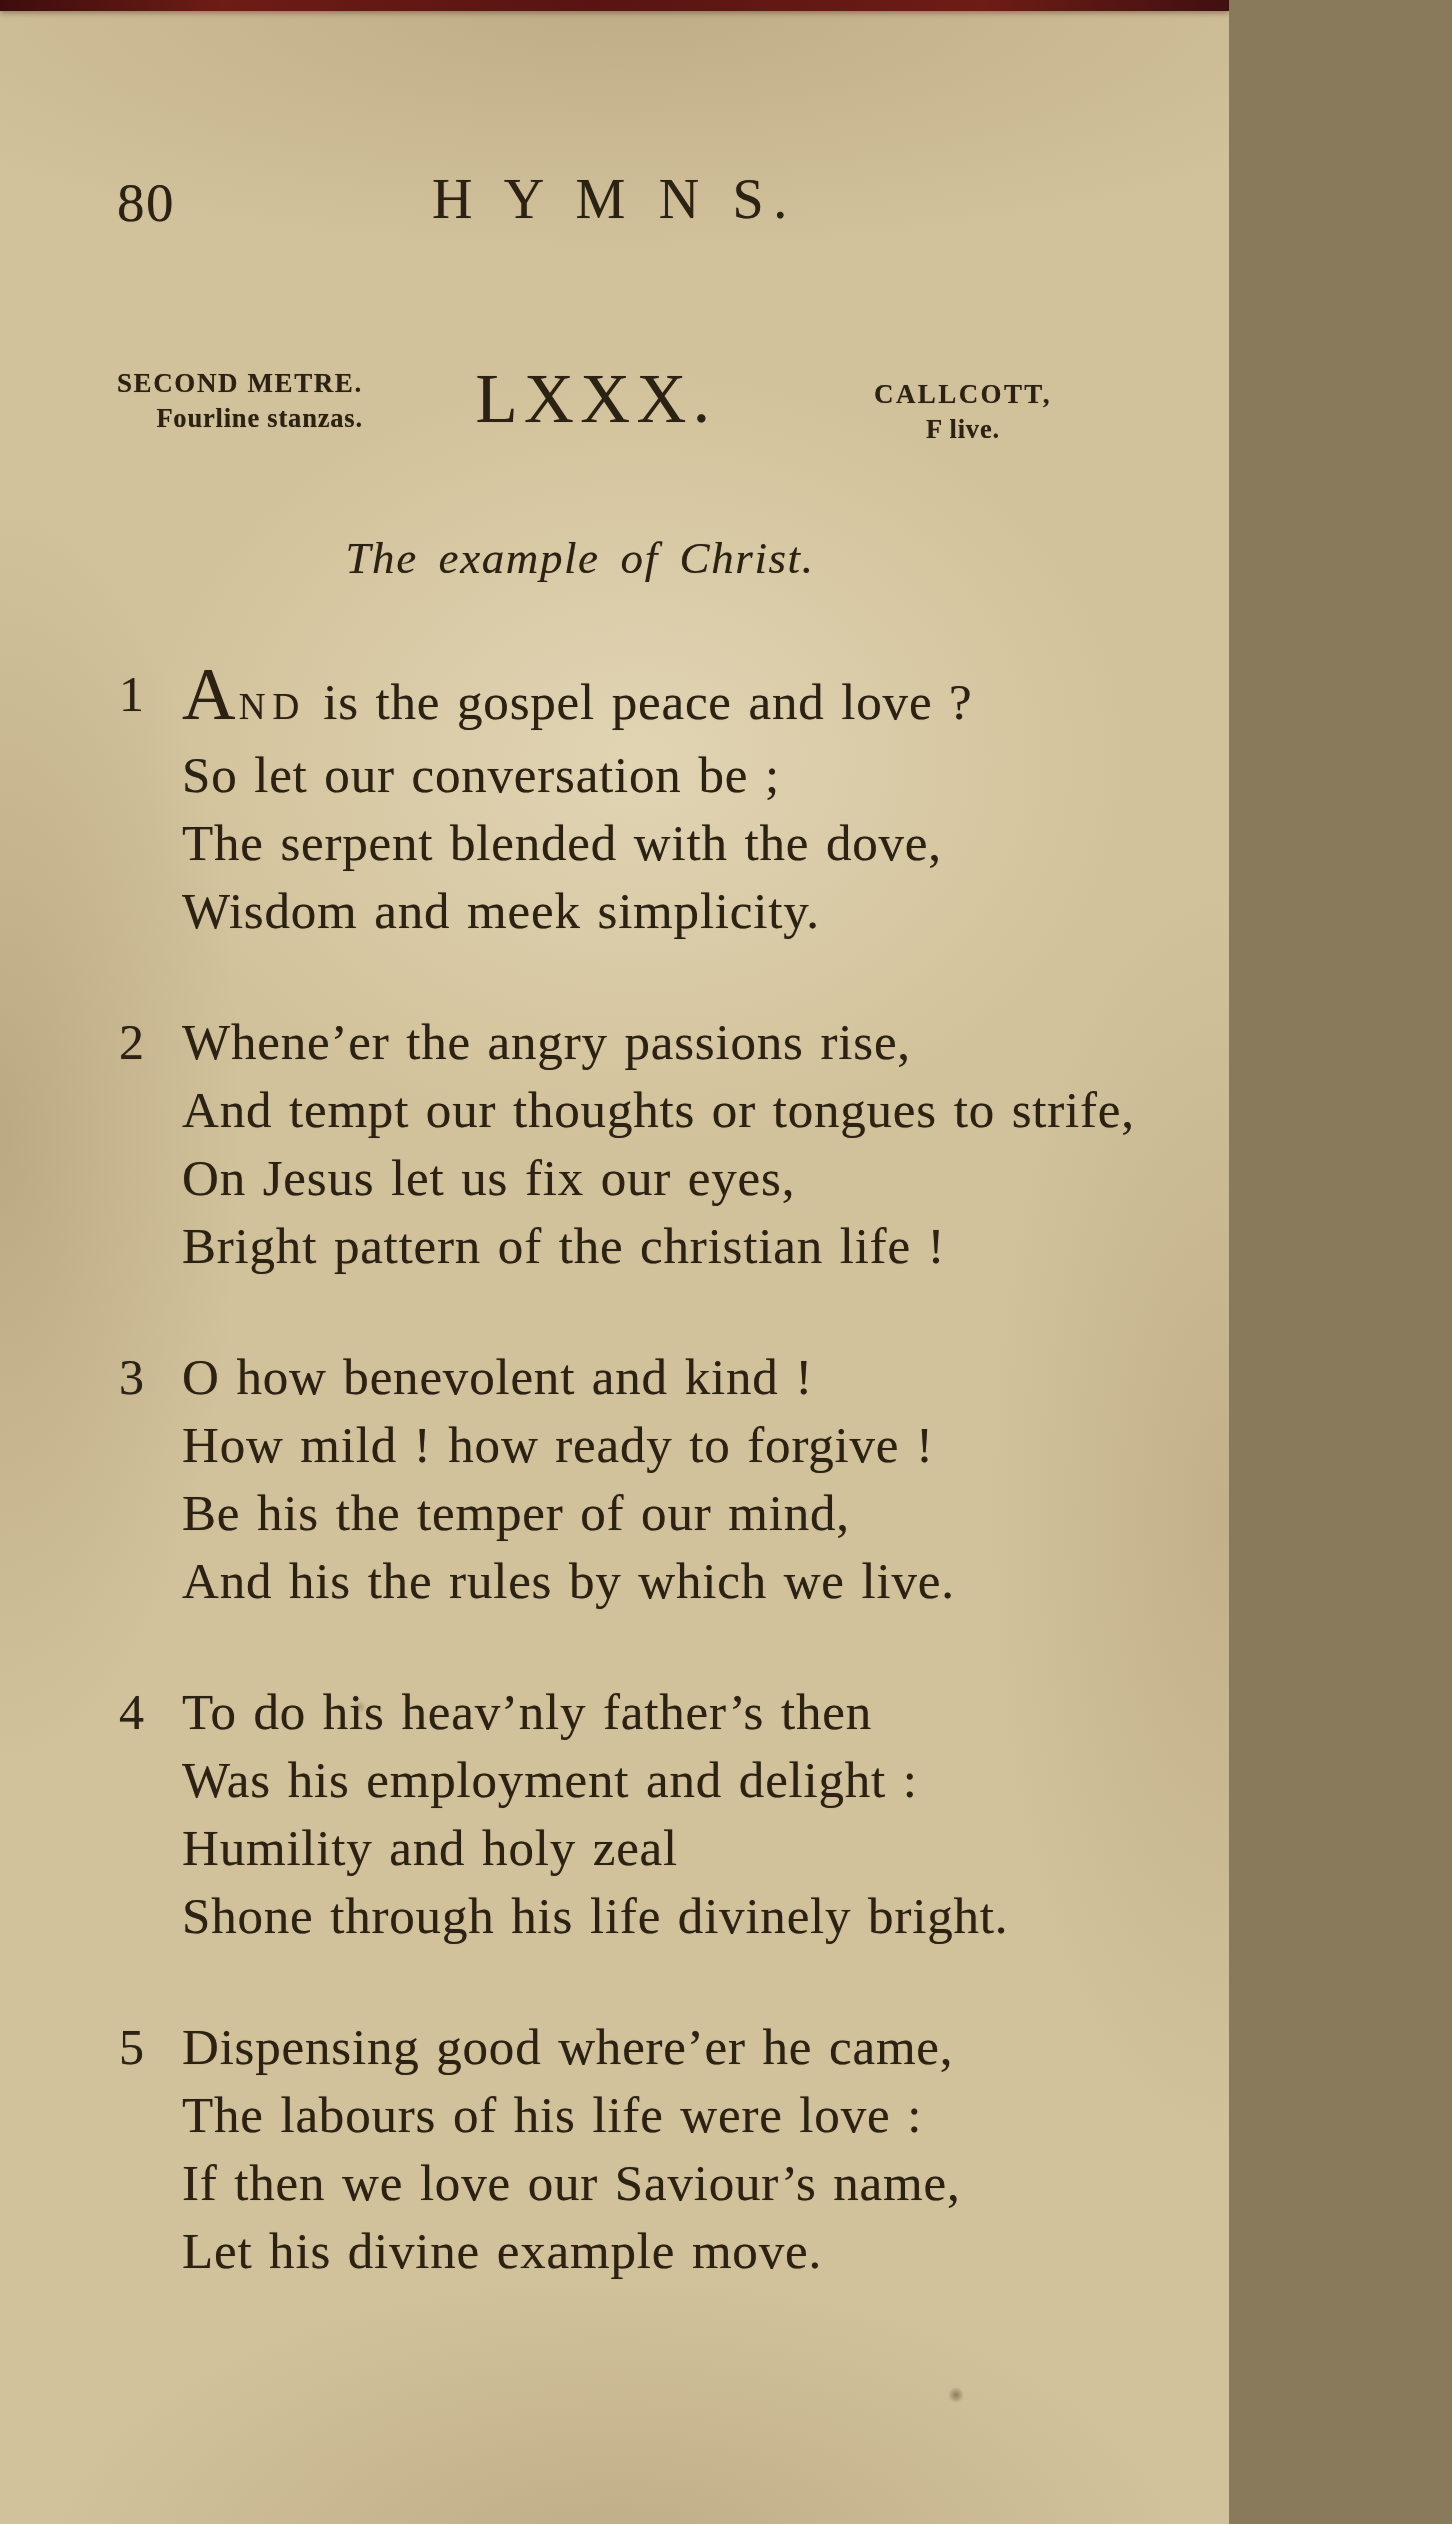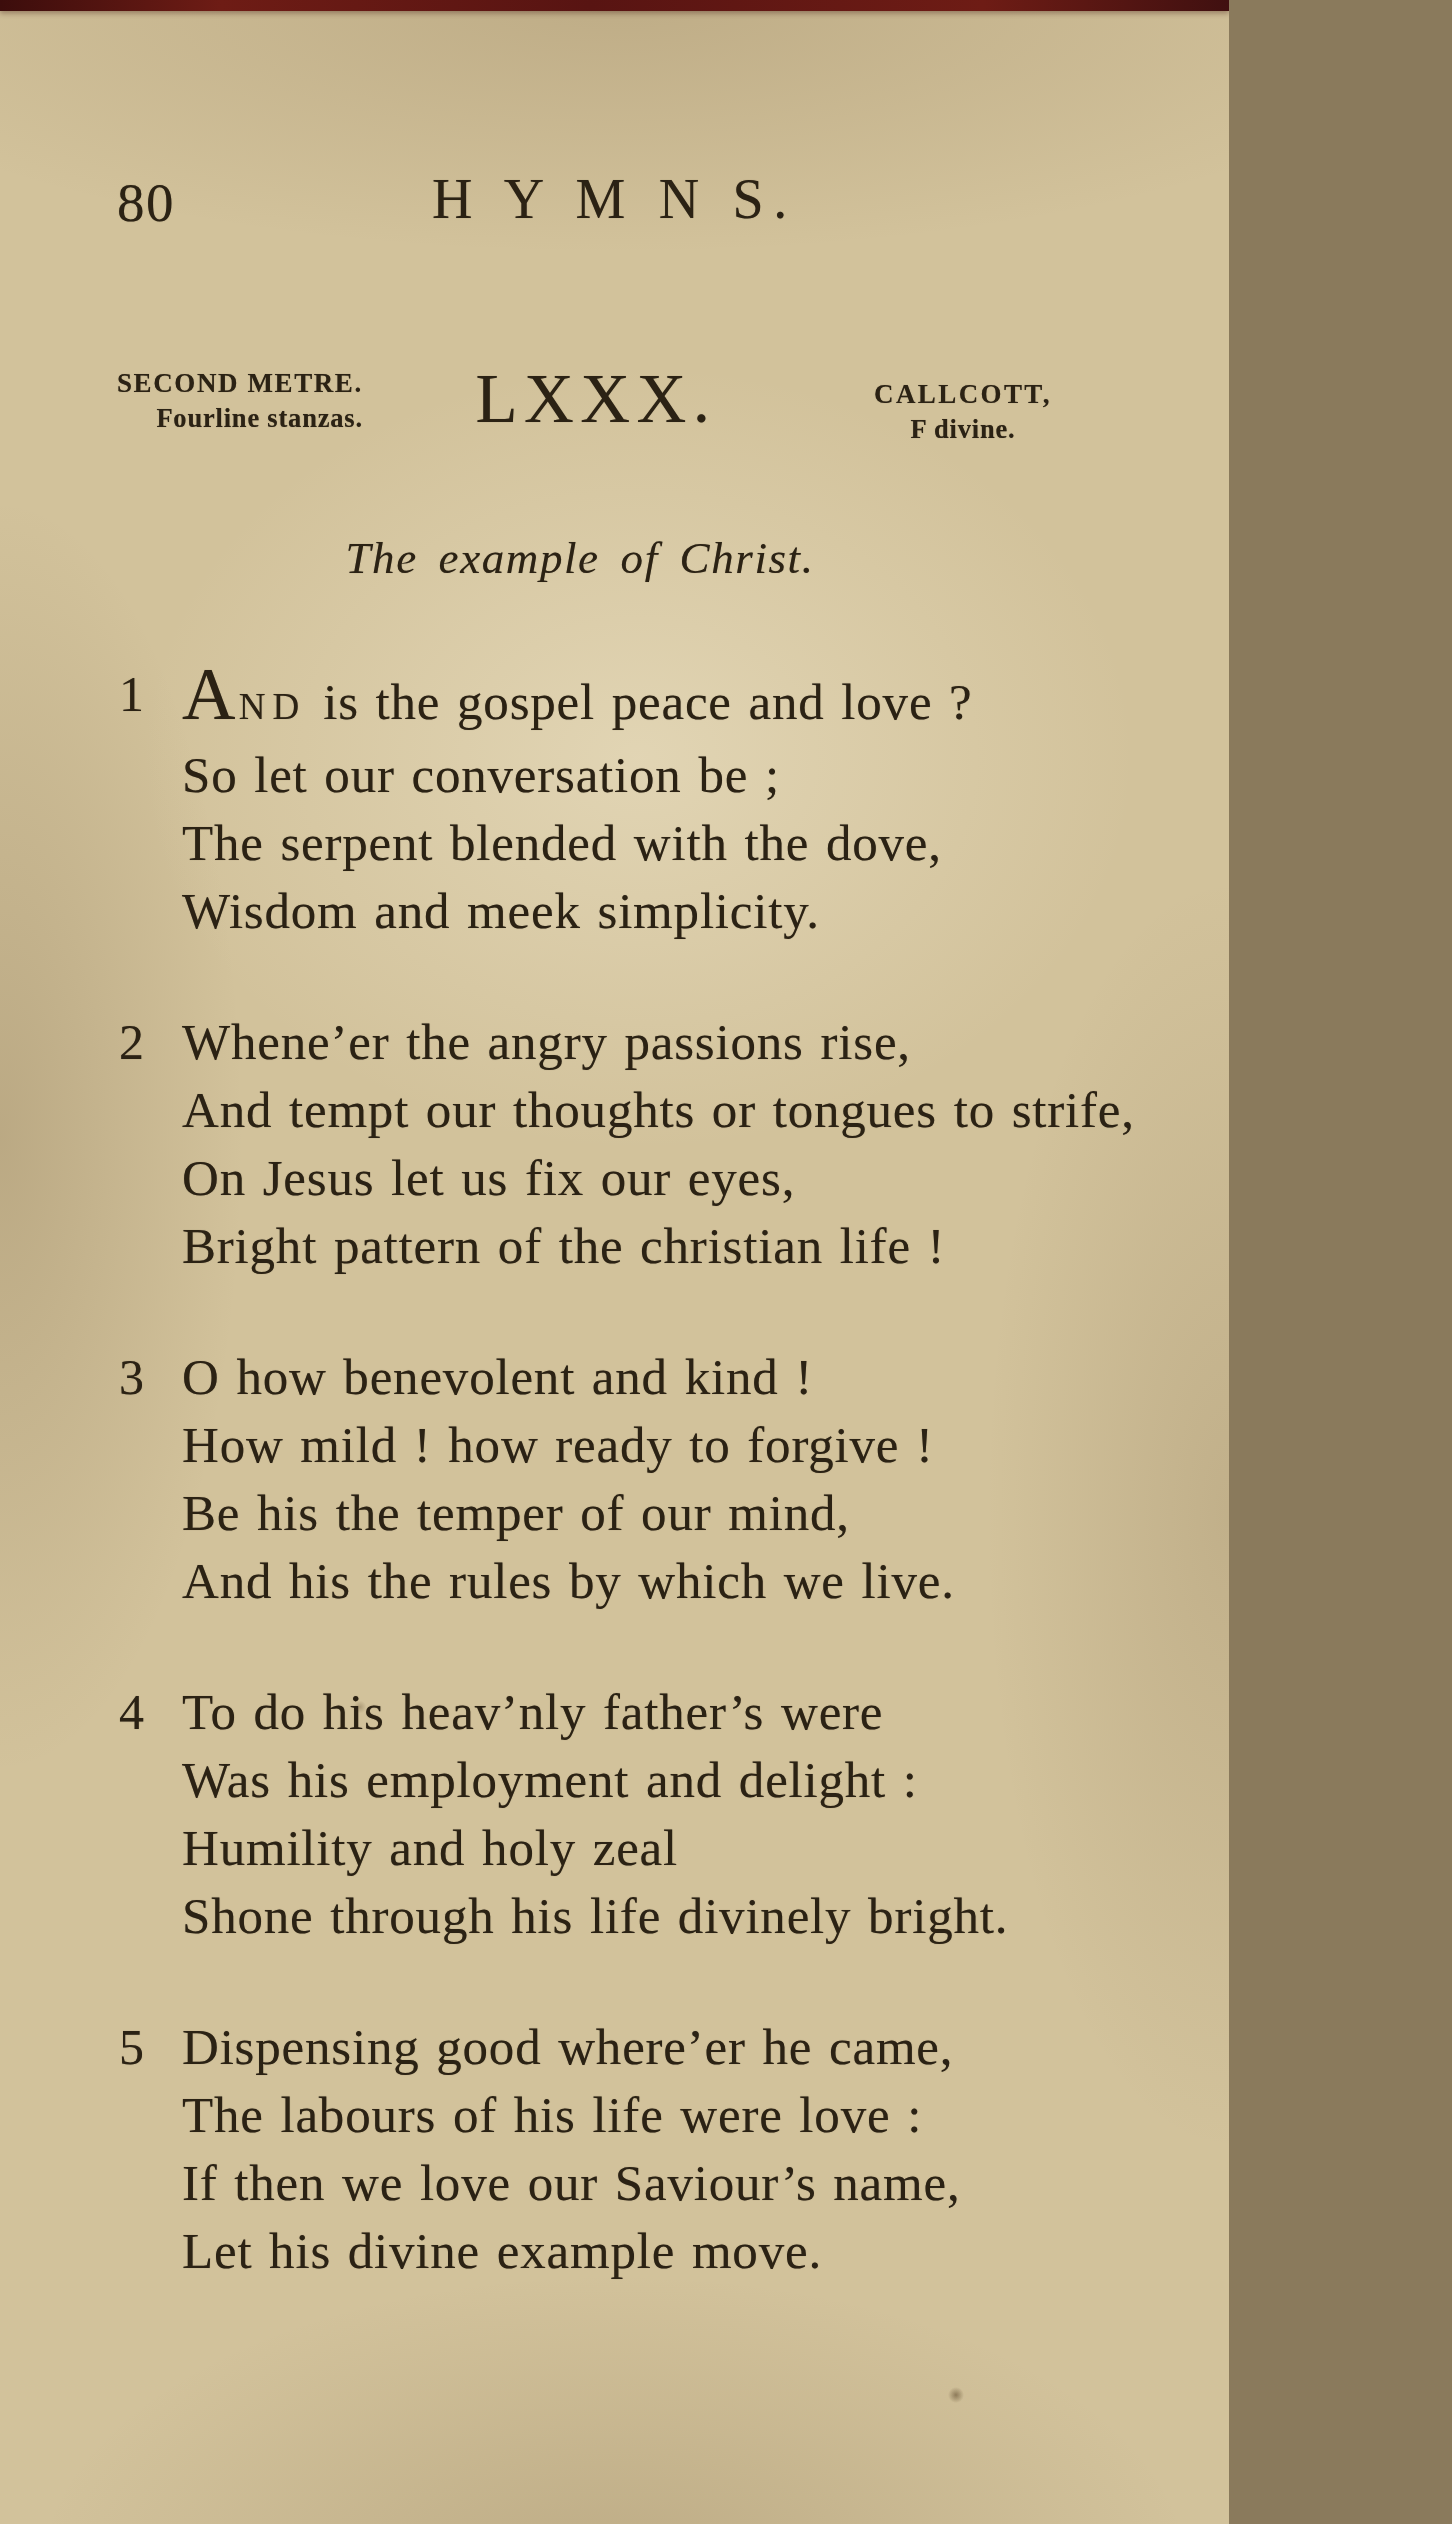--- a/index.html
+++ b/index.html
@@ -145,21 +145,21 @@
   <div class="page-header ink">H Y M N S.</div>
 
   <div class="heading-row">
     <div class="metre-label ink">
       <span class="metre-line1">SECOND METRE.</span>
       <span class="metre-line2">Fourline stanzas.</span>
     </div>
     <div class="hymn-number ink">LXXX.</div>
     <div class="composer-label ink">
       <span class="composer-line1">CALLCOTT,</span>
-      <span class="composer-line2">F divine.</span>
+      <span class="composer-line2">F live.</span>
     </div>
   </div>
 
   <div class="hymn-title ink">The example of Christ.</div>
 
   <div class="stanzas">
 
     <div class="stanza">
       <div class="stanza-number ink">1</div>
       <div class="stanza-lines ink">
@@ -186,21 +186,21 @@
         <div class="line">O how benevolent and kind !</div>
         <div class="line">How mild ! how ready to forgive !</div>
         <div class="line">Be his the temper of our mind,</div>
         <div class="line">And his the rules by which we live.</div>
       </div>
     </div>
 
     <div class="stanza">
       <div class="stanza-number ink">4</div>
       <div class="stanza-lines ink">
-        <div class="line">To do his heav’nly father’s were</div>
+        <div class="line">To do his heav’nly father’s then</div>
         <div class="line">Was his employment and delight :</div>
         <div class="line">Humility and holy zeal</div>
         <div class="line">Shone through his life divinely bright.</div>
       </div>
     </div>
 
     <div class="stanza">
       <div class="stanza-number ink">5</div>
       <div class="stanza-lines ink">
         <div class="line">Dispensing good where’er he came,</div>

